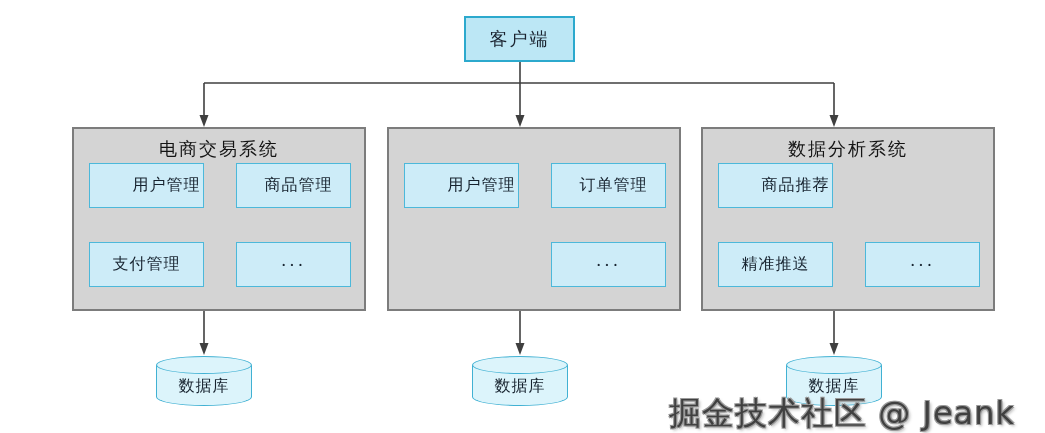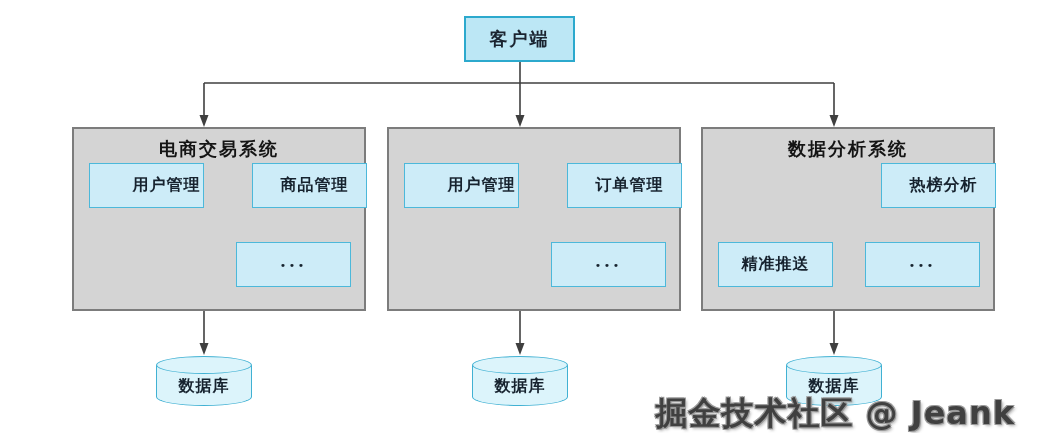--- a/index.html
+++ b/index.html
@@ -4,21 +4,20 @@
 <style>
   html, body { margin: 0; padding: 0; background: #ffffff; }
   .stage {
     position: relative;
     width: 1045px;
     height: 433px;
     background: #ffffff;
     overflow: hidden;
     font-family: "DejaVu Serif", "Liberation Serif", serif;
     color: #1b2430;
-    font-weight: bold;
   }
   svg.connectors {
     position: absolute;
     left: 0; top: 0;
     width: 1045px; height: 433px;
     pointer-events: none;
   }
   .client-box {
     position: absolute;
     left: 464px; top: 16px;
@@ -58,21 +57,21 @@
     width: 115px; height: 45px;
     box-sizing: border-box;
     background: #cdecf8;
     border: 1.5px solid #4cb8da;
     display: flex; align-items: center; justify-content: center;
     font-size: 16px;
     letter-spacing: 1px;
     color: #16222e;
   }
   .module-0 { left: 15px;  top: 34px; padding-left: 40px; }
-  .module-1 { left: 178px; top: 34px; padding-left: 10px; }
+  .module-1 { left: 162px; top: 34px; padding-left: 10px; }
   .module-2 { left: 15px;  top: 113px; }
   .module-3 { left: 162px; top: 113px; }
   .module.ellipsis { font-size: 17px; letter-spacing: 3px; }
   .db {
     position: absolute;
     top: 356px;
     width: 96px; height: 50px;
     z-index: 2;
     border-radius: 22px;
   }
@@ -153,32 +152,33 @@
   </svg>
 
   <div class="client-box">
     <span>客户端</span>
   </div>
 
   <div class="panel panel-1">
     <div class="panel-title">电商交易系统</div>
     <div class="module module-0">用户管理</div>
     <div class="module module-1">商品管理</div>
+    <div class="module module-2">支付管理</div>
     <div class="module module-3 ellipsis">···</div>
   </div>
 
   <div class="panel panel-2">
     <div class="module module-0">用户管理</div>
     <div class="module module-1">订单管理</div>
     <div class="module module-3 ellipsis">···</div>
   </div>
 
   <div class="panel panel-3">
     <div class="panel-title">数据分析系统</div>
-    <div class="module module-1">热榜分析</div>
+    <div class="module module-0">商品推荐</div>
     <div class="module module-2">精准推送</div>
     <div class="module module-3 ellipsis">···</div>
   </div>
 
   <div class="db db-1">
     <div class="db-top"></div>
     <div class="db-body"></div>
     <div class="db-label">数据库</div>
   </div>
   <div class="db db-2">

